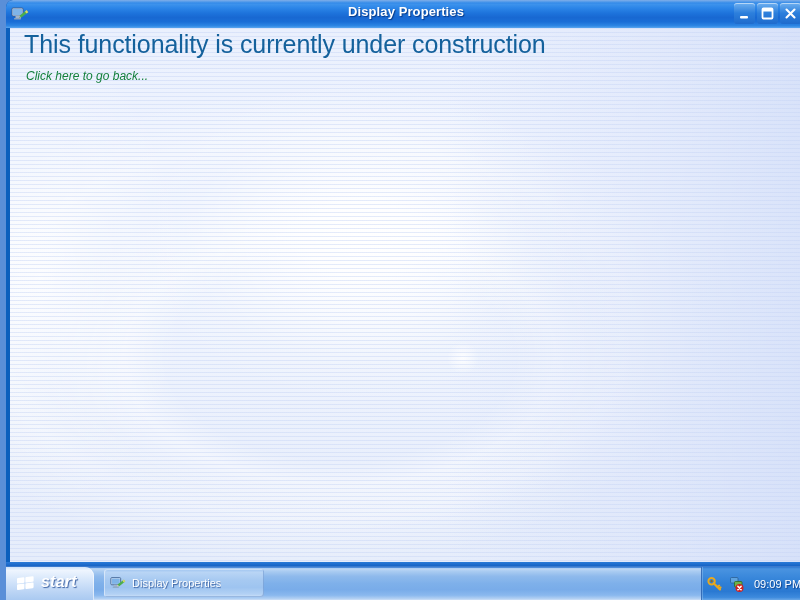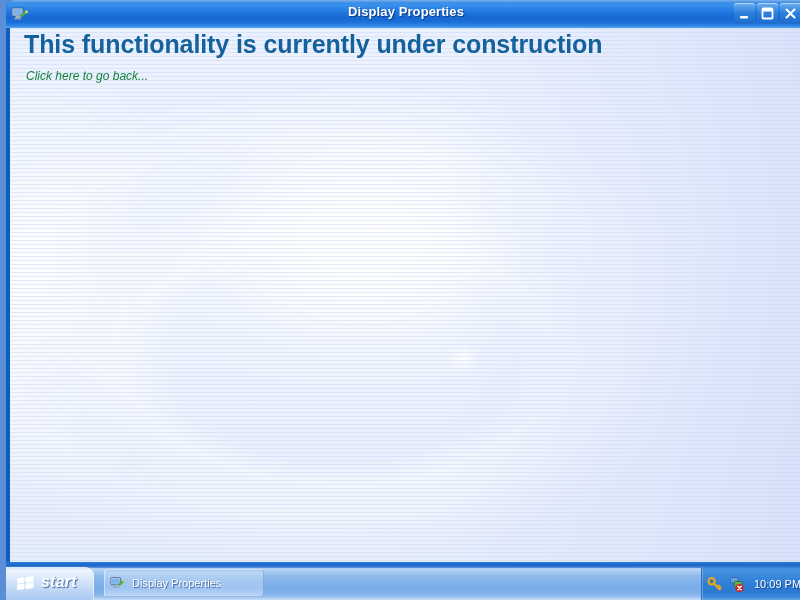--- a/index.html
+++ b/index.html
@@ -201,21 +201,21 @@
     left: 0; top: 0;
     width: 792px;
     height: 534px;
   }
 
   #heading {
     position: absolute;
     left: 14px;
     top: 2px;
     font-size: 25px;
-    font-weight: bold;
+    font-weight: normal;
     color: #14619c;
     white-space: nowrap;
     letter-spacing: -.1px;
   }
 
   #backlink {
     position: absolute;
     left: 16px;
     top: 41px;
     font-size: 12px;
@@ -501,17 +501,17 @@
         </svg>
       </span>
       <span class="tray-icon">
         <svg width="16" height="16" viewBox="0 0 16 16">
           <rect x="1.5" y="1.5" width="7.5" height="5.5" rx="1" fill="#5ea3e0" stroke="#2b5f96" stroke-width=".8"></rect>
           <rect x="5.5" y="5.5" width="7.5" height="5.5" rx="1" fill="#6fb24b" stroke="#2f6b20" stroke-width=".8"></rect>
           <circle cx="10.5" cy="12" r="4" fill="#cf2020"></circle>
           <path d="M8.9 10.4 L12.1 13.6 M12.1 10.4 L8.9 13.6" stroke="#ffffff" stroke-width="1.5" stroke-linecap="round"></path>
         </svg>
       </span>
-      <span id="tray-clock">10:09 PM</span>
+      <span id="tray-clock">09:09 PM</span>
     </div>
   </div>
 
 </div>
 
 </body></html>

